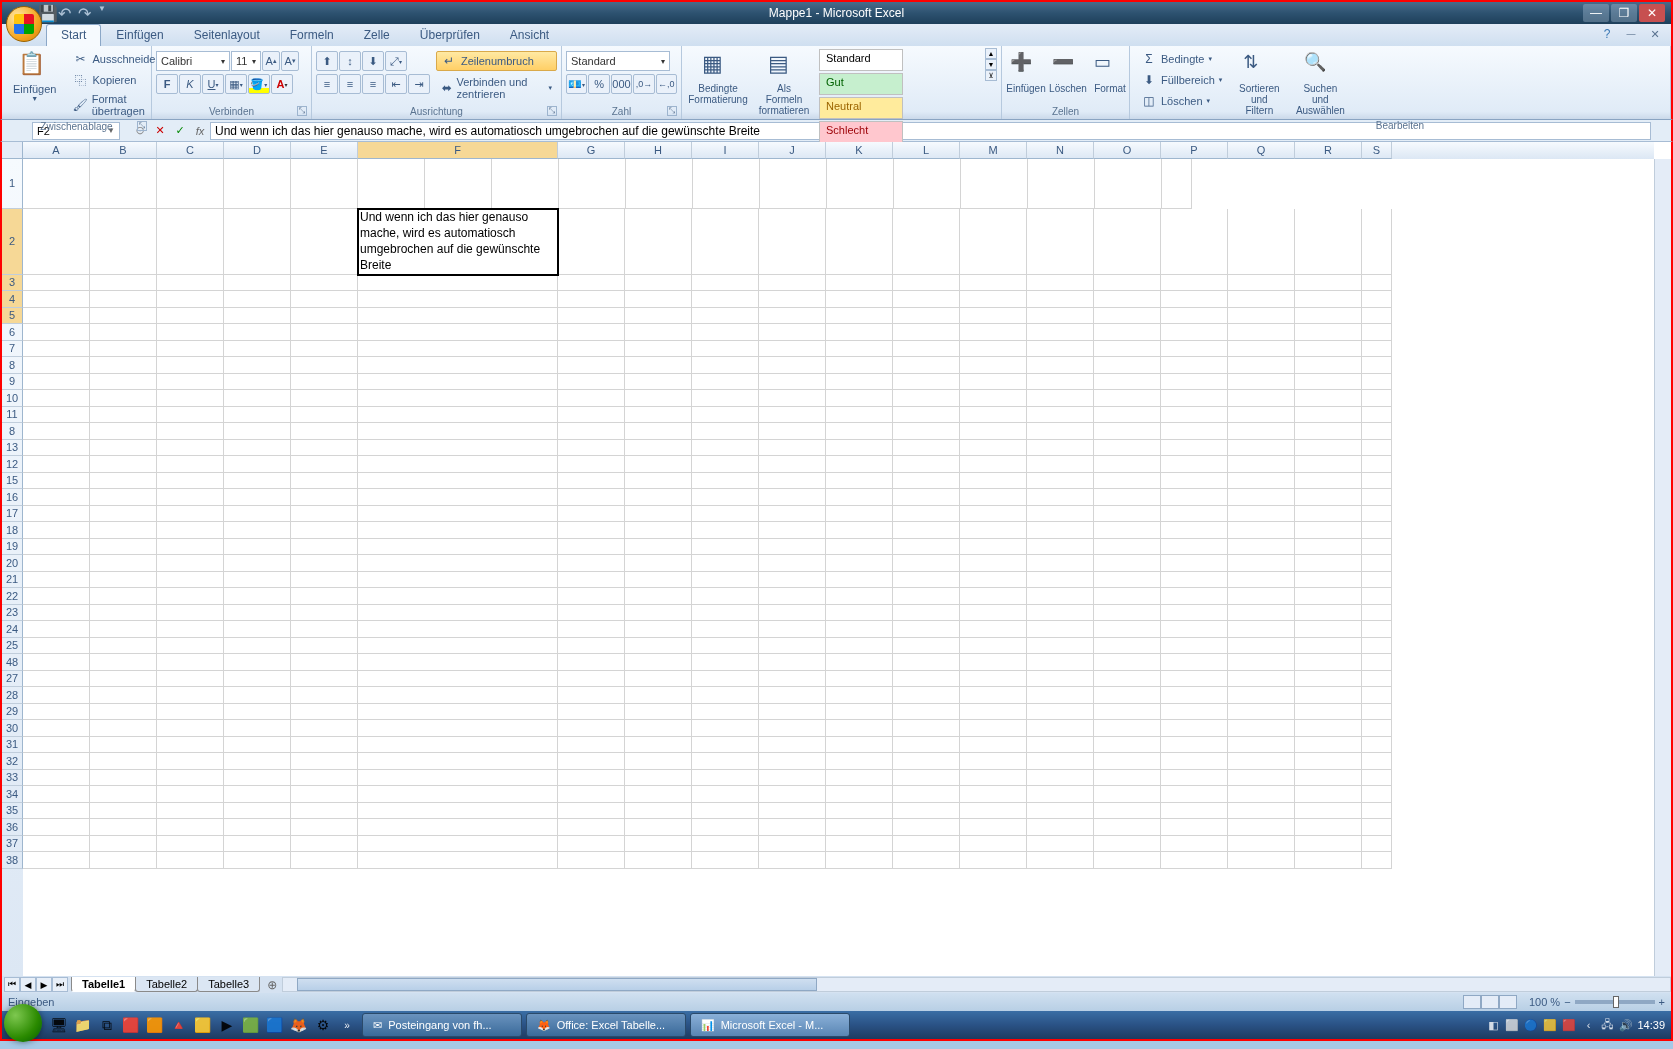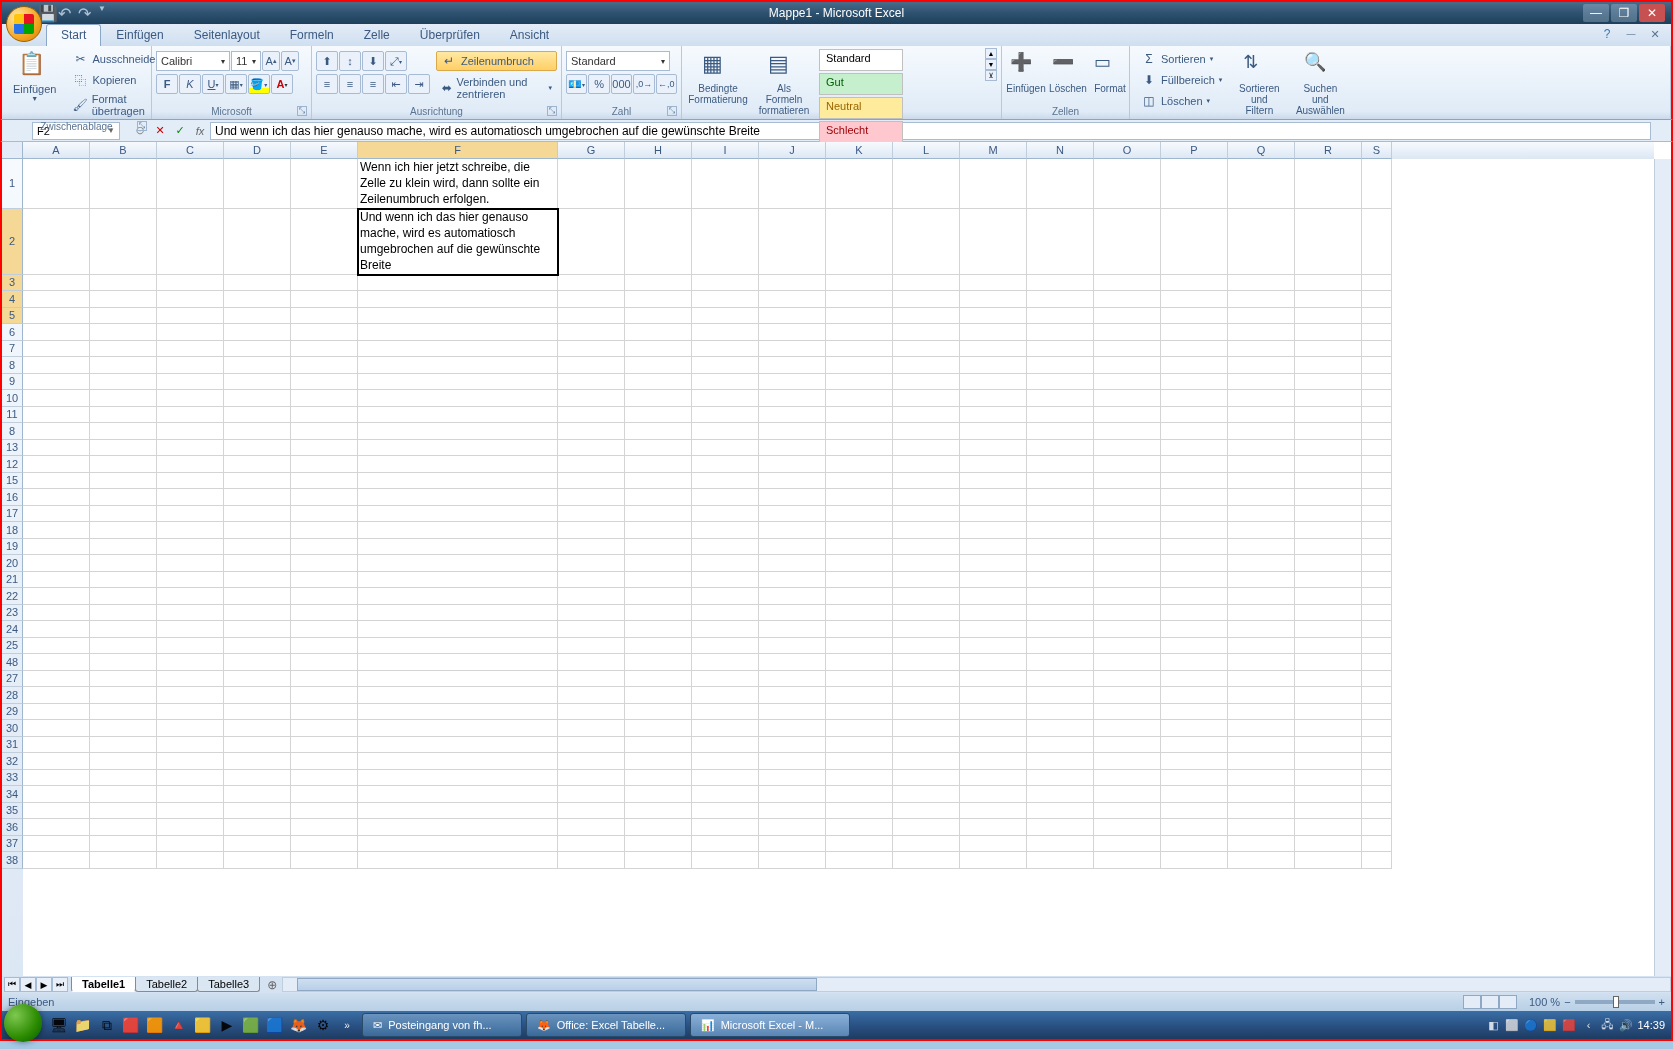--- a/index.html
+++ b/index.html
@@ -190,21 +190,21 @@
             <span style="font-size:6px">▾</span>
           </div>
         <div class="sq-btn">▦<span style="font-size:6px">▾</span></div>
         <div class="sq-btn" style="background:linear-gradient(to bottom,#eaf1fa 70%,#ffff00 70%)">🪣<span style="font-size:6px">▾</span></div>
         <div class="sq-btn" style="color:#c00">
             <b>A</b>
             <span style="font-size:6px;color:#333">▾</span>
           </div>
       </div>
     </div>
-    <div class="rgroup-label"><span>Microsoft</span><span class="dlg">⤡</span></div>
+    <div class="rgroup-label"><span>Verbinden</span><span class="dlg">⤡</span></div>
   </div>
 
   <div class="rgroup" style="width:250px">
     <div class="rgroup-body" style="gap:6px;padding-top:3px">
       <div style="display:flex;flex-direction:column;gap:3px">
         <div class="btn-row">
           <div class="sq-btn">⬆</div>
           <div class="sq-btn">↕</div>
           <div class="sq-btn">⬇</div>
           <div class="sq-btn">⤢<span style="font-size:6px">▾</span></div>
@@ -290,21 +290,21 @@
         </div>
     </div>
     <div class="rgroup-label"><span>Zellen</span></div>
   </div>
 
   <div class="rgroup" style="flex:1">
     <div class="rgroup-body">
       <div class="small-row">
         <div class="small-btn">
             <span class="icon">Σ</span>
-            <span>Sortieren</span>
+            <span>Bedingte</span>
             <span style="font-size:7px">▾</span>
           </div>
         <div class="small-btn">
             <span class="icon">⬇</span>
             <span>Füllbereich</span>
             <span style="font-size:7px">▾</span>
           </div>
         <div class="small-btn">
             <span class="icon">◫</span>
             <span>Löschen</span>
@@ -313,20 +313,21 @@
       </div>
       <div class="big-btn" style="width:56px">
           <span class="icon-lg" style="font-size:18px">⇅</span>
           <span style="font-size:10px;text-align:center">Sortieren und Filtern</span>
         </div>
       <div class="big-btn" style="width:62px">
           <span class="icon-lg" style="font-size:18px">🔍</span>
           <span style="font-size:10px;text-align:center">Suchen und Auswählen</span>
         </div>
     </div>
+    <div class="rgroup-label"><span>Bearbeiten</span></div>
   </div>
 </div>
 
 <div class="fbar-row">
   <div class="name-box">
       <span>F2</span>
       <span class="dd">▼</span>
     </div>
   <div class="fbar-btns">
     <div class="fbar-btn" style="color:#888">⊙</div>
@@ -402,21 +403,20 @@
       <div class="row-h ">37</div>
       <div class="row-h ">38</div>
     </div>
   <div class="grid" id="grid">
       <div class="grow tall">
         <div class="gcell" style="width: 67px;"></div>
         <div class="gcell" style="width: 67px;"></div>
         <div class="gcell" style="width: 67px;"></div>
         <div class="gcell" style="width: 67px;"></div>
         <div class="gcell" style="width: 67px;"></div>
-        <div class="gcell wrap" style="width: 200px;">Wenn ich hier jetzt schreibe, die Zelle zu klein wird, dann sollte ein Zeilenumbruch erfolgen.</div>
         <div class="gcell" style="width: 67px;"></div>
         <div class="gcell" style="width: 67px;"></div>
         <div class="gcell" style="width: 67px;"></div>
         <div class="gcell" style="width: 67px;"></div>
         <div class="gcell" style="width: 67px;"></div>
         <div class="gcell" style="width: 67px;"></div>
         <div class="gcell" style="width: 67px;"></div>
         <div class="gcell" style="width: 67px;"></div>
         <div class="gcell" style="width: 67px;"></div>
         <div class="gcell" style="width: 67px;"></div>

